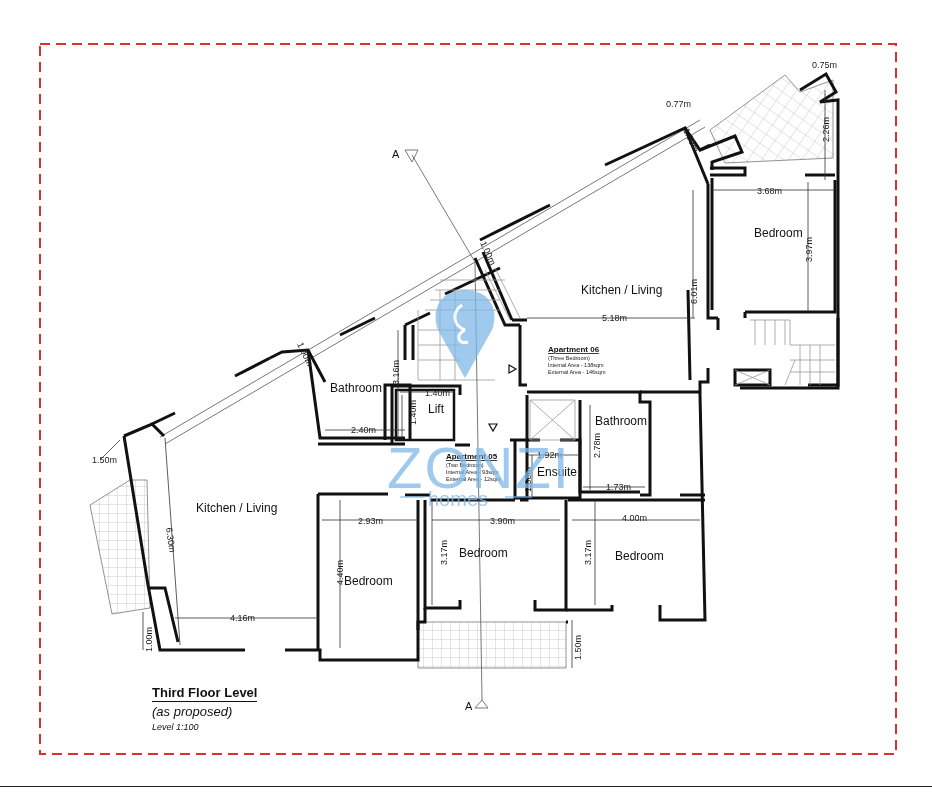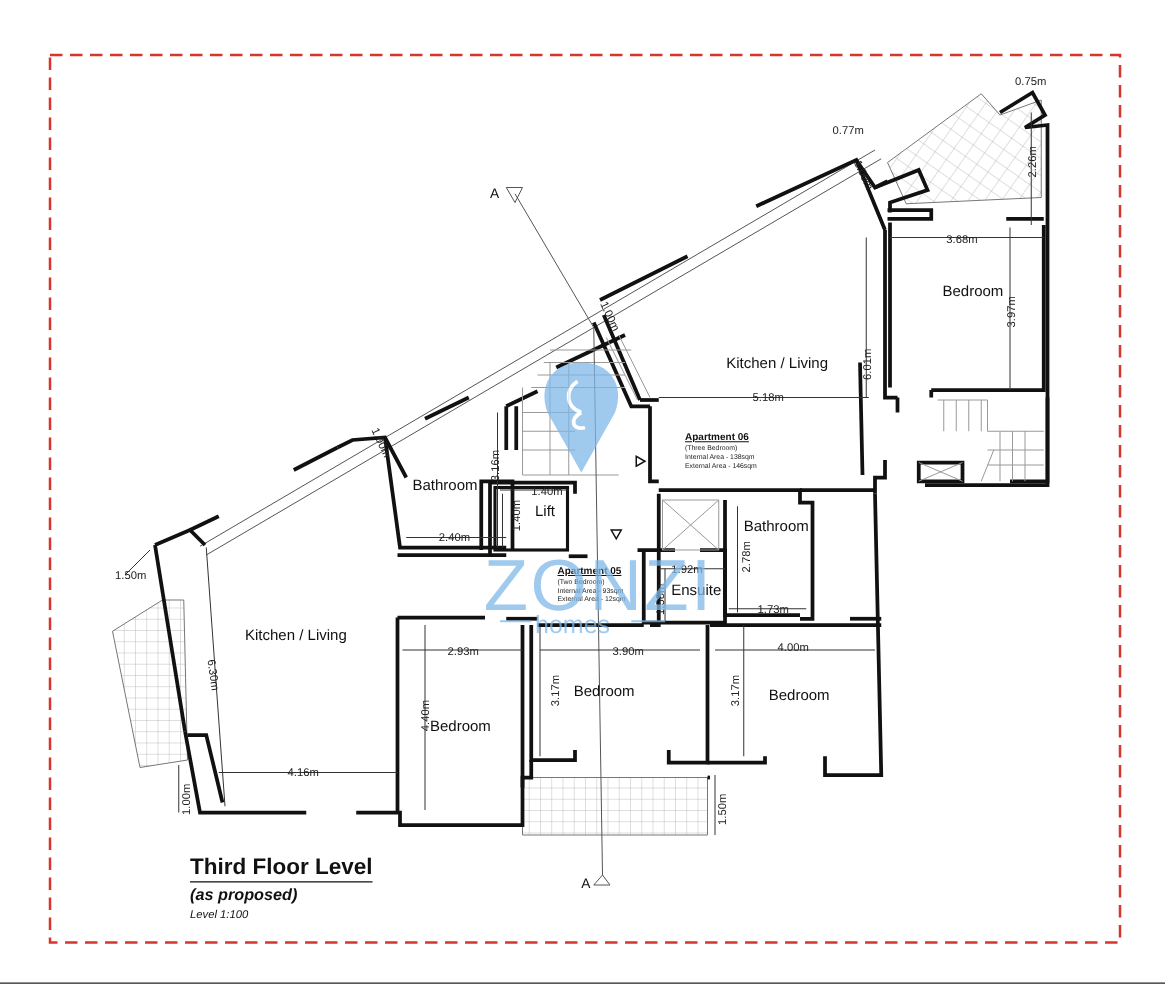--- a/index.html
+++ b/index.html
@@ -8,22 +8,22 @@
   .wall { fill:none; stroke:#111; stroke-width:3; stroke-linejoin:miter; }
   .thin { fill:none; stroke:#555; stroke-width:0.8; }
   .dim { fill:none; stroke:#333; stroke-width:0.8; }
   .stair { fill:none; stroke:#999; stroke-width:0.8; }
   .room { font-family:"Liberation Sans", sans-serif; font-size:12px; fill:#111; }
   .dimt { font-family:"Liberation Sans", sans-serif; font-size:9px; fill:#222; }
   .apt-title { font-family:"Liberation Sans", sans-serif; font-size:8px; font-weight:bold; fill:#111; text-decoration:underline; }
   .apt-sub { font-family:"Liberation Sans", sans-serif; font-size:5.5px; fill:#222; }
   .sec { font-family:"Liberation Sans", sans-serif; font-size:11px; fill:#111; }
   .title-block { position:absolute; left:152px; top:683px; }
-  .t1 { font-family:"Liberation Sans", sans-serif; font-weight:bold; font-size:18px; color:#111; border-bottom:1px solid #111; display:inline-block; padding-bottom:1px; }
-  .t2 { font-family:"Liberation Sans", sans-serif; font-style:italic; font-size:13px; color:#111; margin-top:2px;font-weight:bold; }
+  .t1 { font-family:"Liberation Sans", sans-serif; font-weight:bold; font-size:13px; color:#111; border-bottom:1px solid #111; display:inline-block; padding-bottom:1px; }
+  .t2 { font-family:"Liberation Sans", sans-serif; font-style:italic; font-size:13px; color:#111; margin-top:2px; }
   .t3 { font-family:"Liberation Sans", sans-serif; font-style:italic; font-size:9px; color:#111; margin-top:3px; }
   .bottom-bar { position:absolute; left:0; top:786px; width:932px; height:14px; border-top:1px solid #222; background:#fff; }
 </style>
 </head>
 <body>
 
 <svg id="plan" viewBox="0 0 932 800" xmlns="http://www.w3.org/2000/svg">
   <defs>
     <pattern id="tiles" width="9" height="9" patternUnits="userSpaceOnUse">
       <rect width="9" height="9" fill="#fff"></rect>

